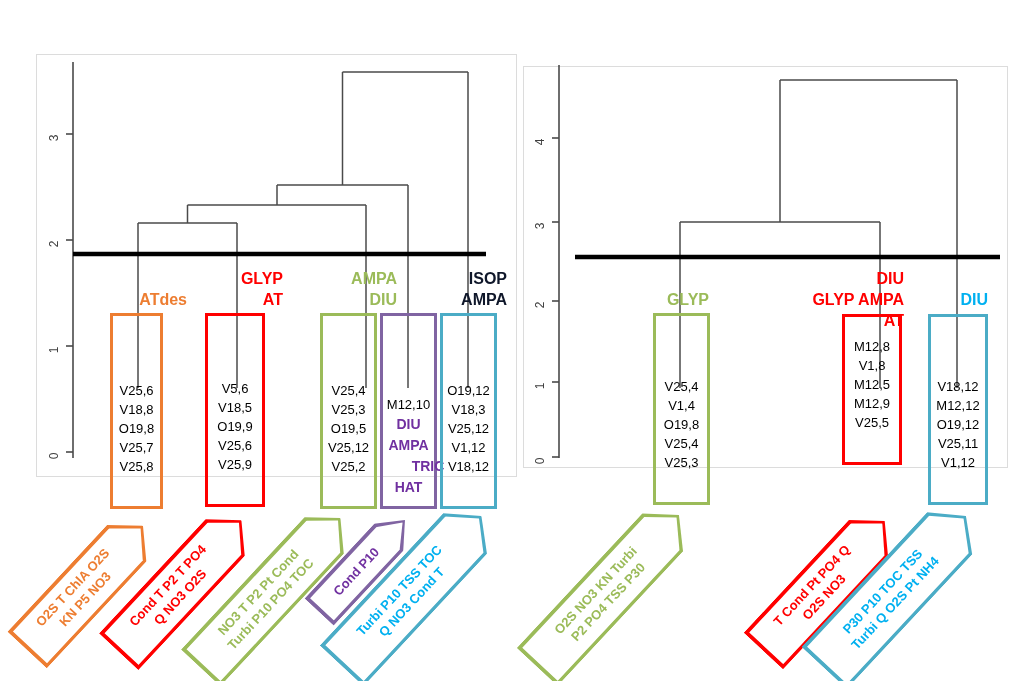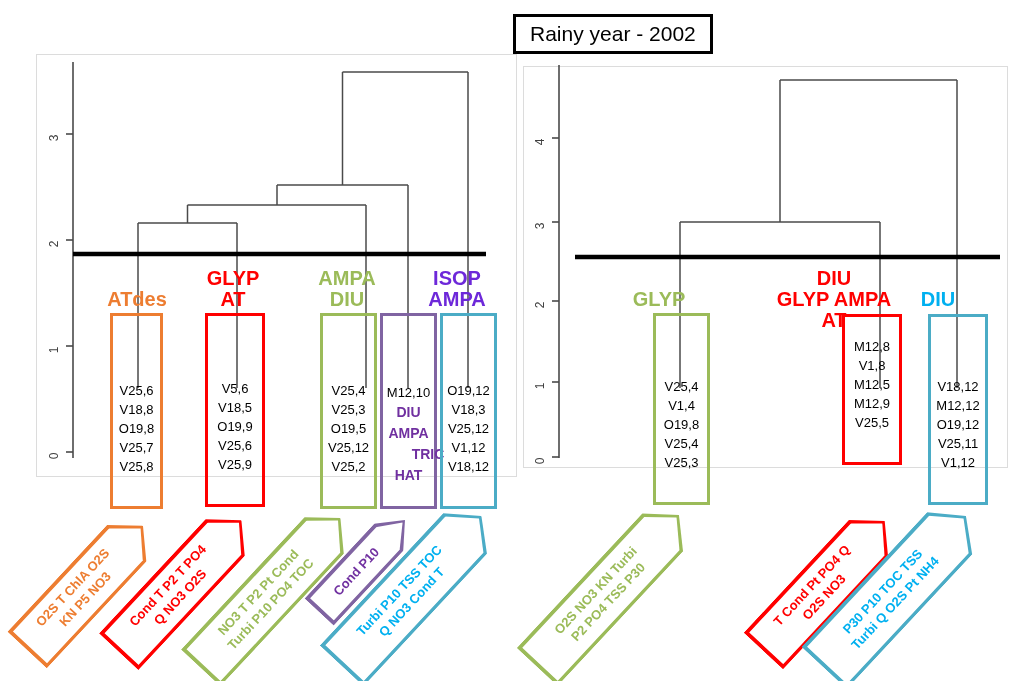--- a/index.html
+++ b/index.html
@@ -2,26 +2,26 @@
 <html><head>
 <meta charset="utf-8">
 <style>
   html,body{margin:0;padding:0;background:#fff;}
   .canvas{position:relative;width:1024px;height:681px;background:#fff;overflow:hidden;
           font-family:"Liberation Sans",sans-serif;}
   .panel-frame{position:absolute;border:1px solid #dcdcdc;background:transparent;}
   svg.lines{position:absolute;left:0;top:0;}
   .title-box{position:absolute;border:3px solid #000;background:#fff;padding:5px 14px;
              font-size:21px;color:#000;white-space:nowrap;}
-  .hdr{position:absolute;font-weight:700;font-size:20px;line-height:21px;text-align:center;white-space:nowrap;}
+  .hdr{position:absolute;font-weight:700;font-size:16px;line-height:21px;text-align:right;white-space:nowrap;}
   .gbox{position:absolute;box-sizing:border-box;border:3.5px solid;background:transparent;
         display:flex;flex-direction:column;justify-content:flex-end;align-items:center;
         padding-bottom:30px;font-size:13px;line-height:19px;color:#000;text-align:center;}
   .gbox .pest{font-weight:700;line-height:21px;font-size:14px;}
-  .gbox.purple-box{padding-bottom:20px;}
+  .gbox.purple-box{padding-bottom:8px;}
   .tag{position:absolute;transform:rotate(-47deg);}
   .tag-shape{position:absolute;inset:0;background:var(--c);
              clip-path:polygon(0 0,calc(100% - 24px) 0,100% 50%,calc(100% - 24px) 100%,0 100%);}
   .tag-inner{position:absolute;left:3.5px;top:3.5px;right:3.5px;bottom:3.5px;background:#fff;
              clip-path:polygon(0 0,calc(100% - 22px) 0,100% 50%,calc(100% - 22px) 100%,0 100%);}
   .tag-text{position:absolute;inset:0;padding-right:16px;display:flex;flex-direction:column;
             align-items:center;justify-content:center;font-weight:700;color:var(--tc);
             font-size:13px;line-height:1.28;white-space:nowrap;text-align:center;}
 </style>
 </head>
@@ -84,36 +84,33 @@
       <line x1="680" y1="222" x2="680" y2="388"></line>
       <line x1="880" y1="222" x2="880" y2="388"></line>
       <line x1="680" y1="222" x2="880" y2="222"></line>
       <line x1="780" y1="80" x2="780" y2="222"></line>
       <line x1="957" y1="80" x2="957" y2="388"></line>
       <line x1="780" y1="80" x2="957" y2="80"></line>
     </g>
     <line x1="575" y1="257" x2="1000" y2="257" stroke="#000" stroke-width="4.5"></line>
   </svg>
 
-  <div class="title-box" style="left:513px;top:14px;">
-    <span>Rainy year - 2002</span>
-  </div>
 
   <div class="hdr" style="left:87px;top:289px;width:100px;color:#ED7D31;">
     <div>ATdes</div>
   </div>
   <div class="hdr" style="left:183px;top:268px;width:100px;color:#FF0000;">
     <div>GLYP</div>
     <div>AT</div>
   </div>
   <div class="hdr" style="left:297px;top:268px;width:100px;color:#9BBB59;">
     <div>AMPA</div>
     <div>DIU</div>
   </div>
-  <div class="hdr" style="left:407px;top:268px;width:100px;color:#6d28d9;">
+  <div class="hdr" style="left:407px;top:268px;width:100px;color:#0f172a;">
     <div>ISOP</div>
     <div>AMPA</div>
   </div>
 
   <div class="hdr" style="left:609px;top:289px;width:100px;color:#9BBB59;">
     <div>GLYP</div>
   </div>
   <div class="hdr" style="left:764px;top:268px;width:140px;color:#FF0000;">
     <div>DIU</div>
     <div>GLYP AMPA</div>

